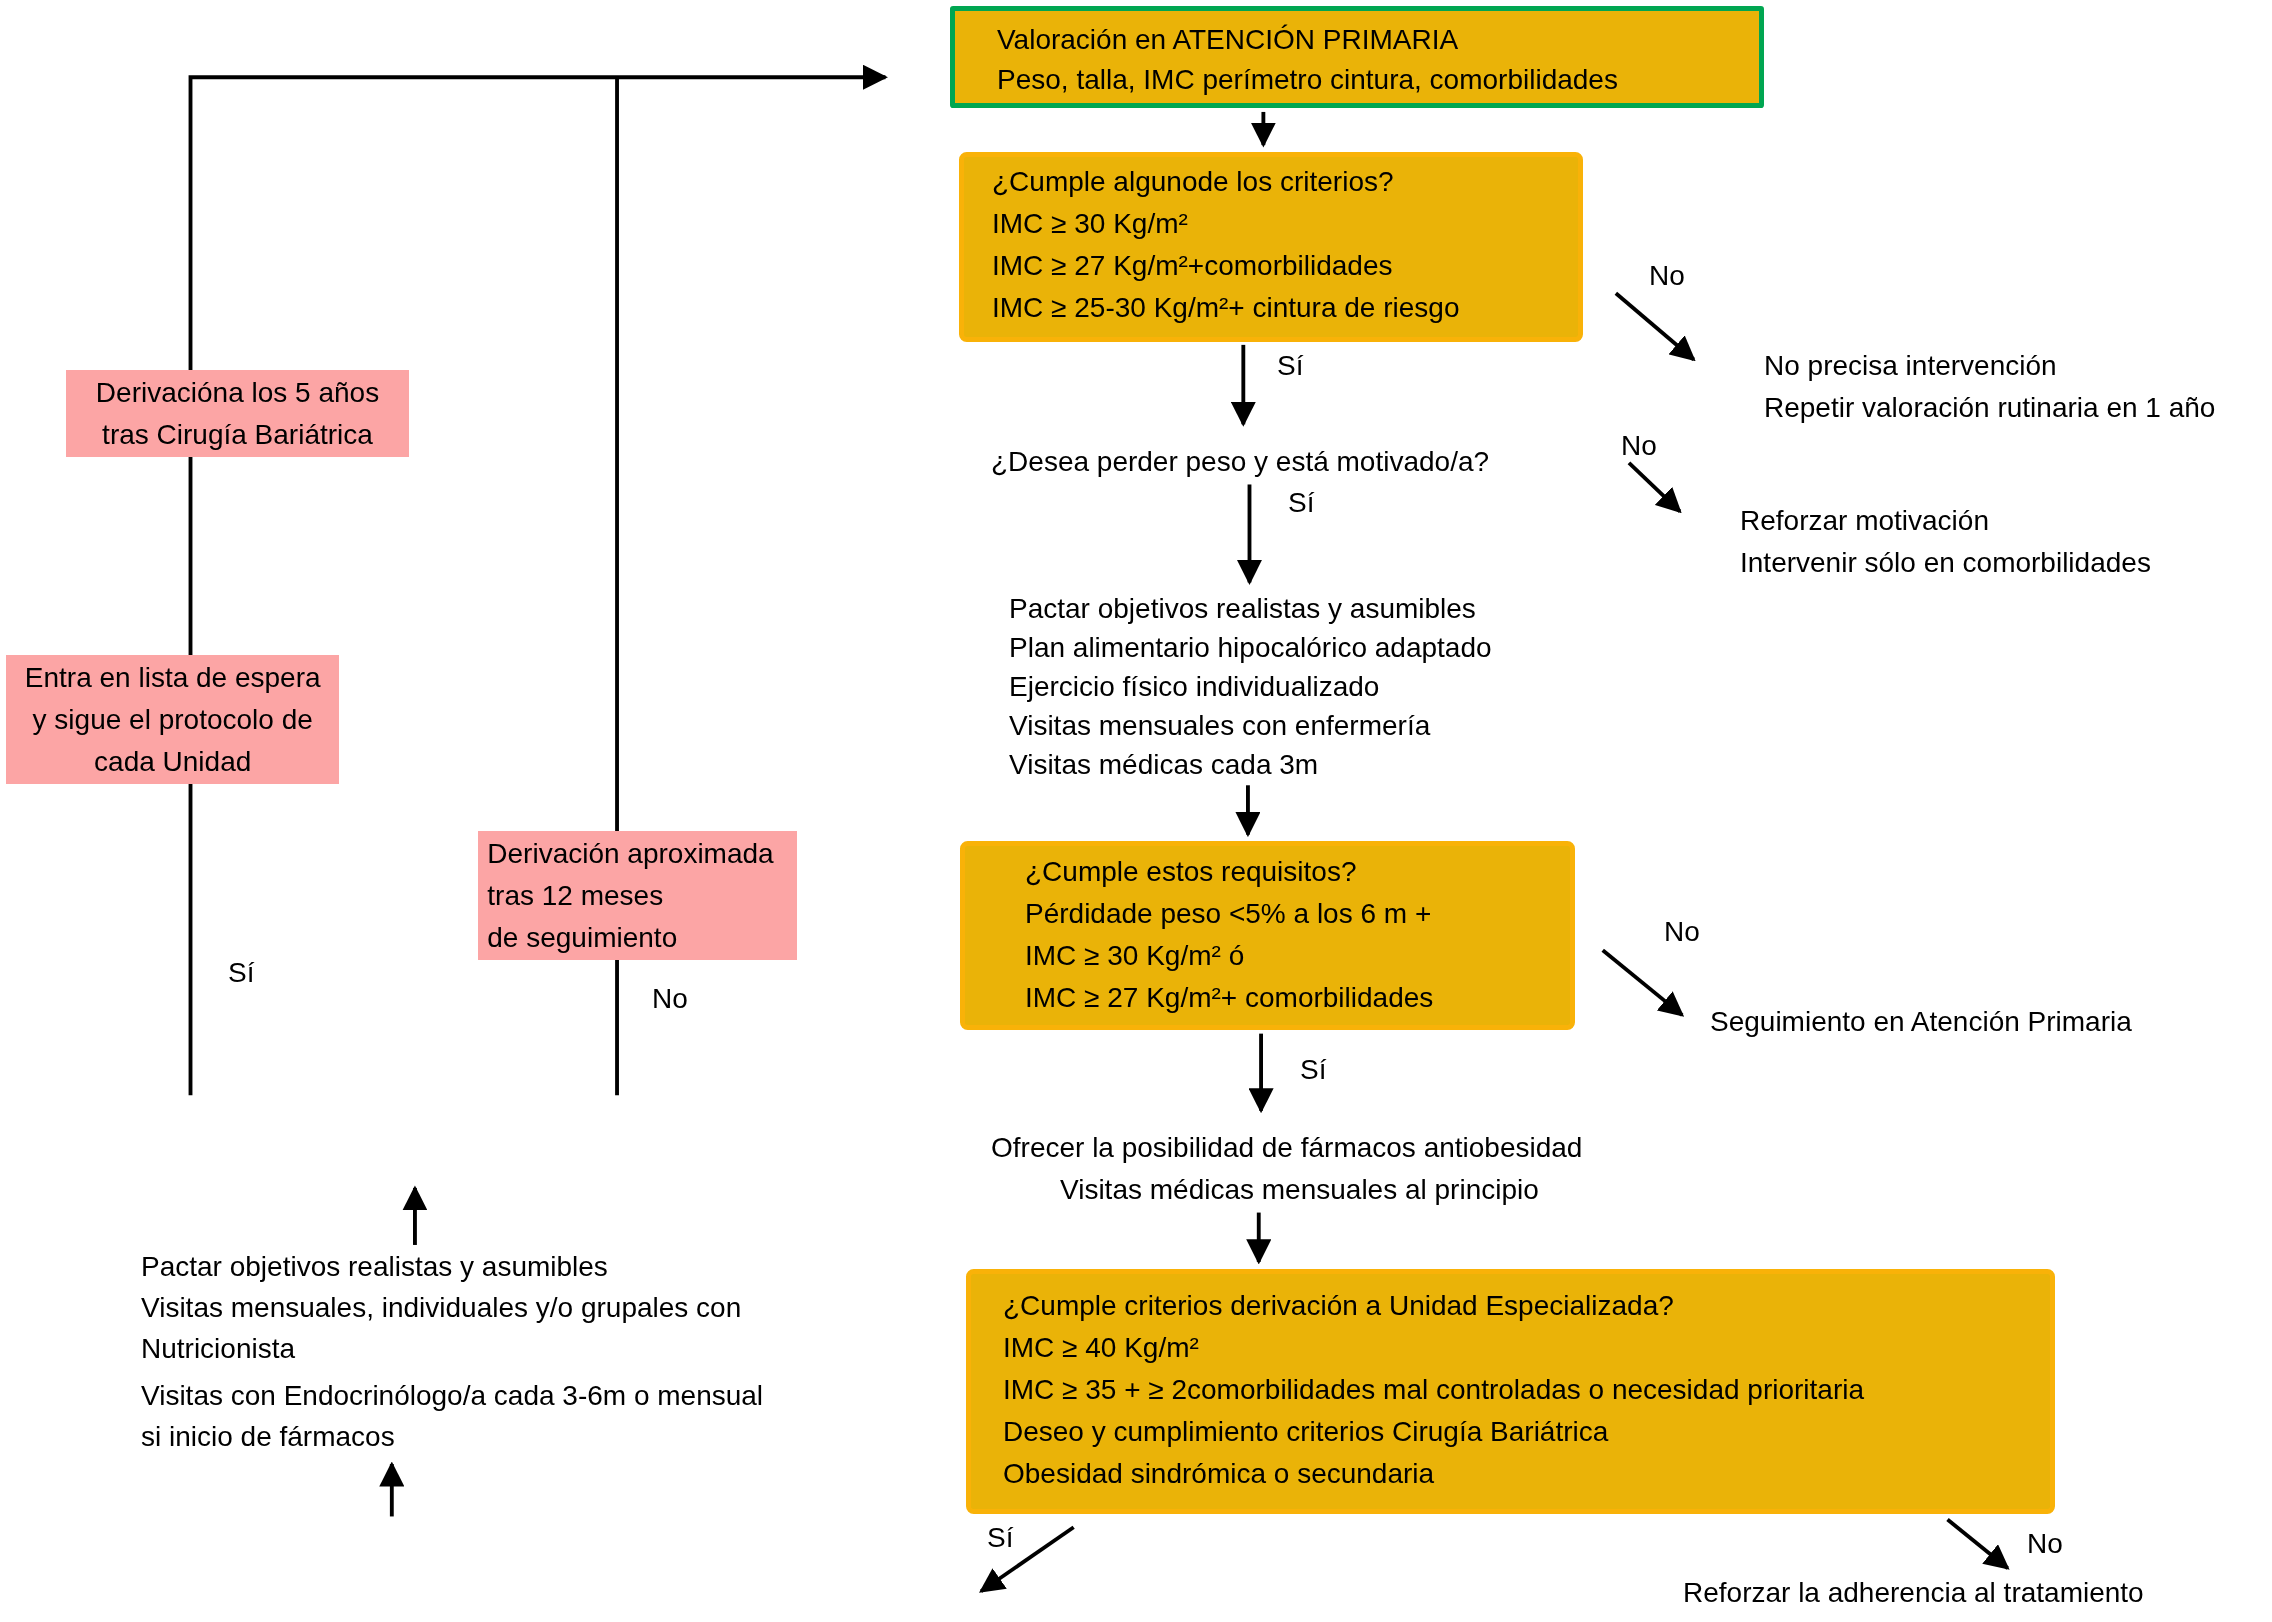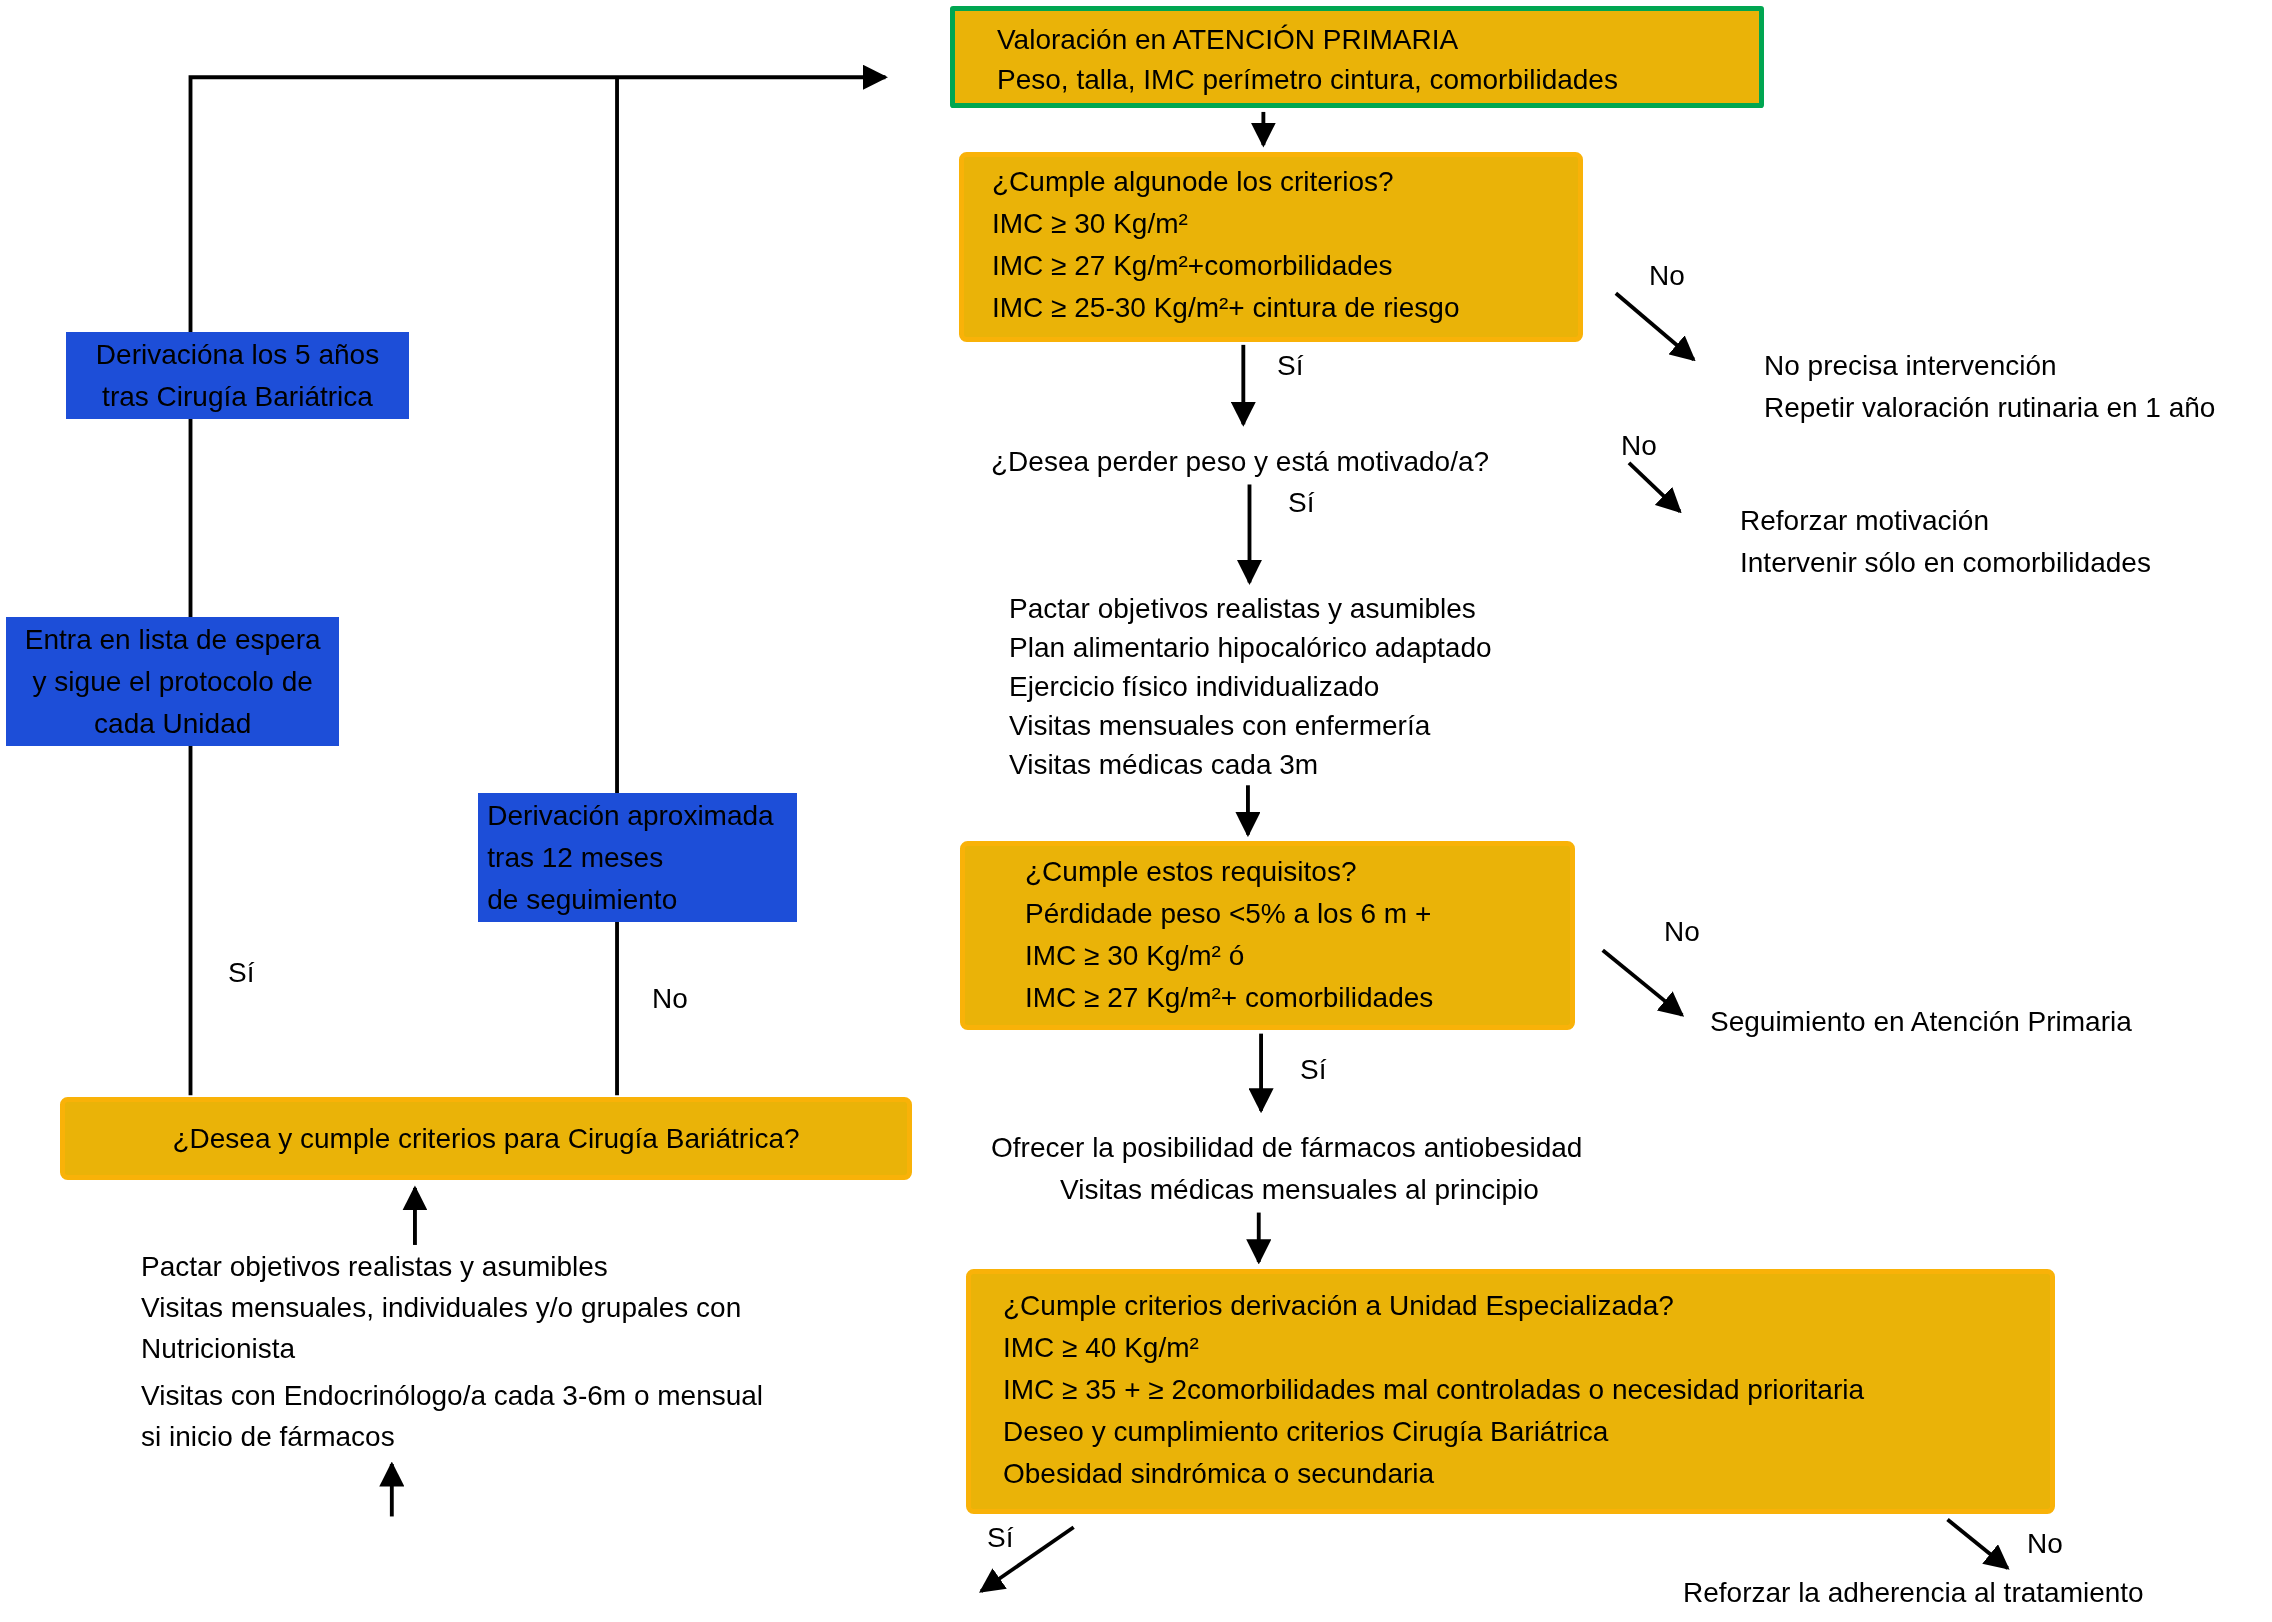--- a/index.html
+++ b/index.html
@@ -15,21 +15,21 @@
     overflow: hidden;
   }
   .wires { position: absolute; left: 0; top: 0; z-index: 1; }
   .abs { position: absolute; z-index: 2; }
   .box { border-style: solid; border-width: 5.4px; background: #eab308; }
   .green { border-color: var(--green, #00A651); border-radius: 3.1px; }
   .yellow { border-color: var(--yellow, #F9B208); border-radius: 7.7px; }
   .ln { white-space: nowrap; line-height: 42px; }
   .lbl { white-space: nowrap; line-height: 34px; }
   .center { text-align: center; }
-  .whitebg { background: #1d4ed8; padding: 1.5px 9.3px; }
+  .whitebg { background: #fca5a5; padding: 1.5px 9.3px; margin-top: 38px; }
   .flexc { display: flex; align-items: center; justify-content: center; text-align: center; }
 </style>
 </head>
 <body>
 
 <div class="canvas">
 
   <svg class="wires" width="2273" height="1623" viewBox="0 0 2947 2104">
     <defs>
       <marker id="ah" viewBox="0 0 10 10" refX="9" refY="5" markerWidth="6.5" markerHeight="6.5" orient="auto-start-reverse">
@@ -142,23 +142,20 @@
 
   <div class="abs whitebg" style="left:478px;top:793px;padding-right:23px">
     <div class="ln">Derivación aproximada</div>
     <div class="ln">tras 12 meses</div>
     <div class="ln">de seguimiento</div>
   </div>
 
   <div class="abs lbl" style="left:228px;top:956px">Sí</div>
   <div class="abs lbl" style="left:652px;top:982px">No</div>
 
-  <div class="abs box yellow flexc" style="left:60px;top:1097px;width:852px;height:83px;">
-    <div class="ln">¿Desea y cumple criterios para Cirugía Bariátrica?</div>
-  </div>
 
   <div class="abs" style="left:141px;top:1246px">
     <div class="ln" style="line-height:41px">Pactar objetivos realistas y asumibles</div>
     <div class="ln" style="line-height:41px">Visitas mensuales, individuales y/o grupales con</div>
     <div class="ln" style="line-height:41px">Nutricionista</div>
     <div class="ln" style="line-height:41px;margin-top:6.2px">Visitas con Endocrinólogo/a cada 3-6m o mensual</div>
     <div class="ln" style="line-height:41px">si inicio de fármacos</div>
   </div>
 
 

